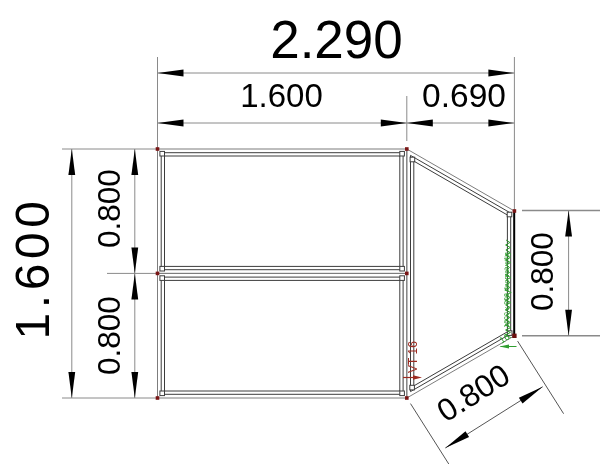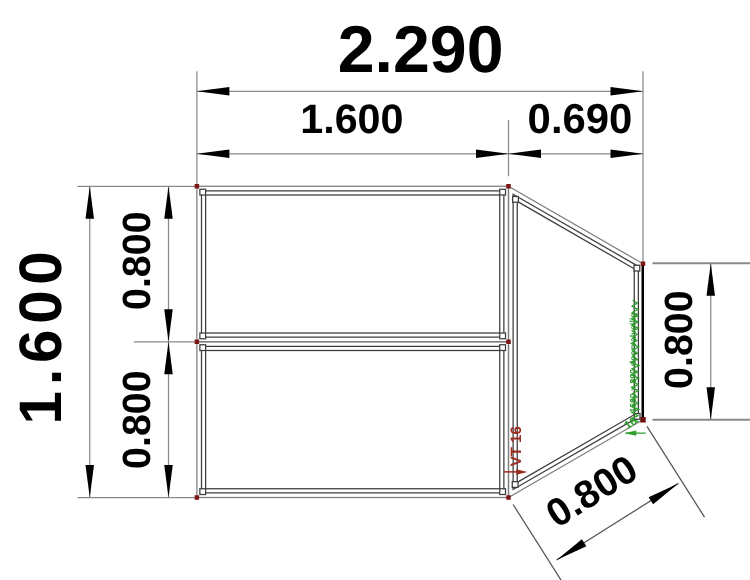--- a/index.html
+++ b/index.html
@@ -1,16 +1,16 @@
 <!DOCTYPE html>
 <html><head>
 <meta charset="utf-8">
 <style>
 html,body{margin:0;padding:0;background:#fff;}
-#c{width:600px;height:464px;position:relative;font-weight:bold;}
+#c{width:600px;height:464px;position:relative;}
 text{font-family:"Liberation Sans",sans-serif;}
 </style>
 </head>
 <body>
 
 <div id="c">
 <svg width="600" height="464" viewBox="0 0 600 464" xmlns="http://www.w3.org/2000/svg">
 
 <rect x="157.5" y="149.0" width="249.3" height="124.4" fill="none" stroke="#7d7d7d" stroke-width="1"></rect>
 <rect x="161.2" y="152.7" width="241.9" height="117.0" fill="none" stroke="#3c3c3c" stroke-width="1"></rect>

